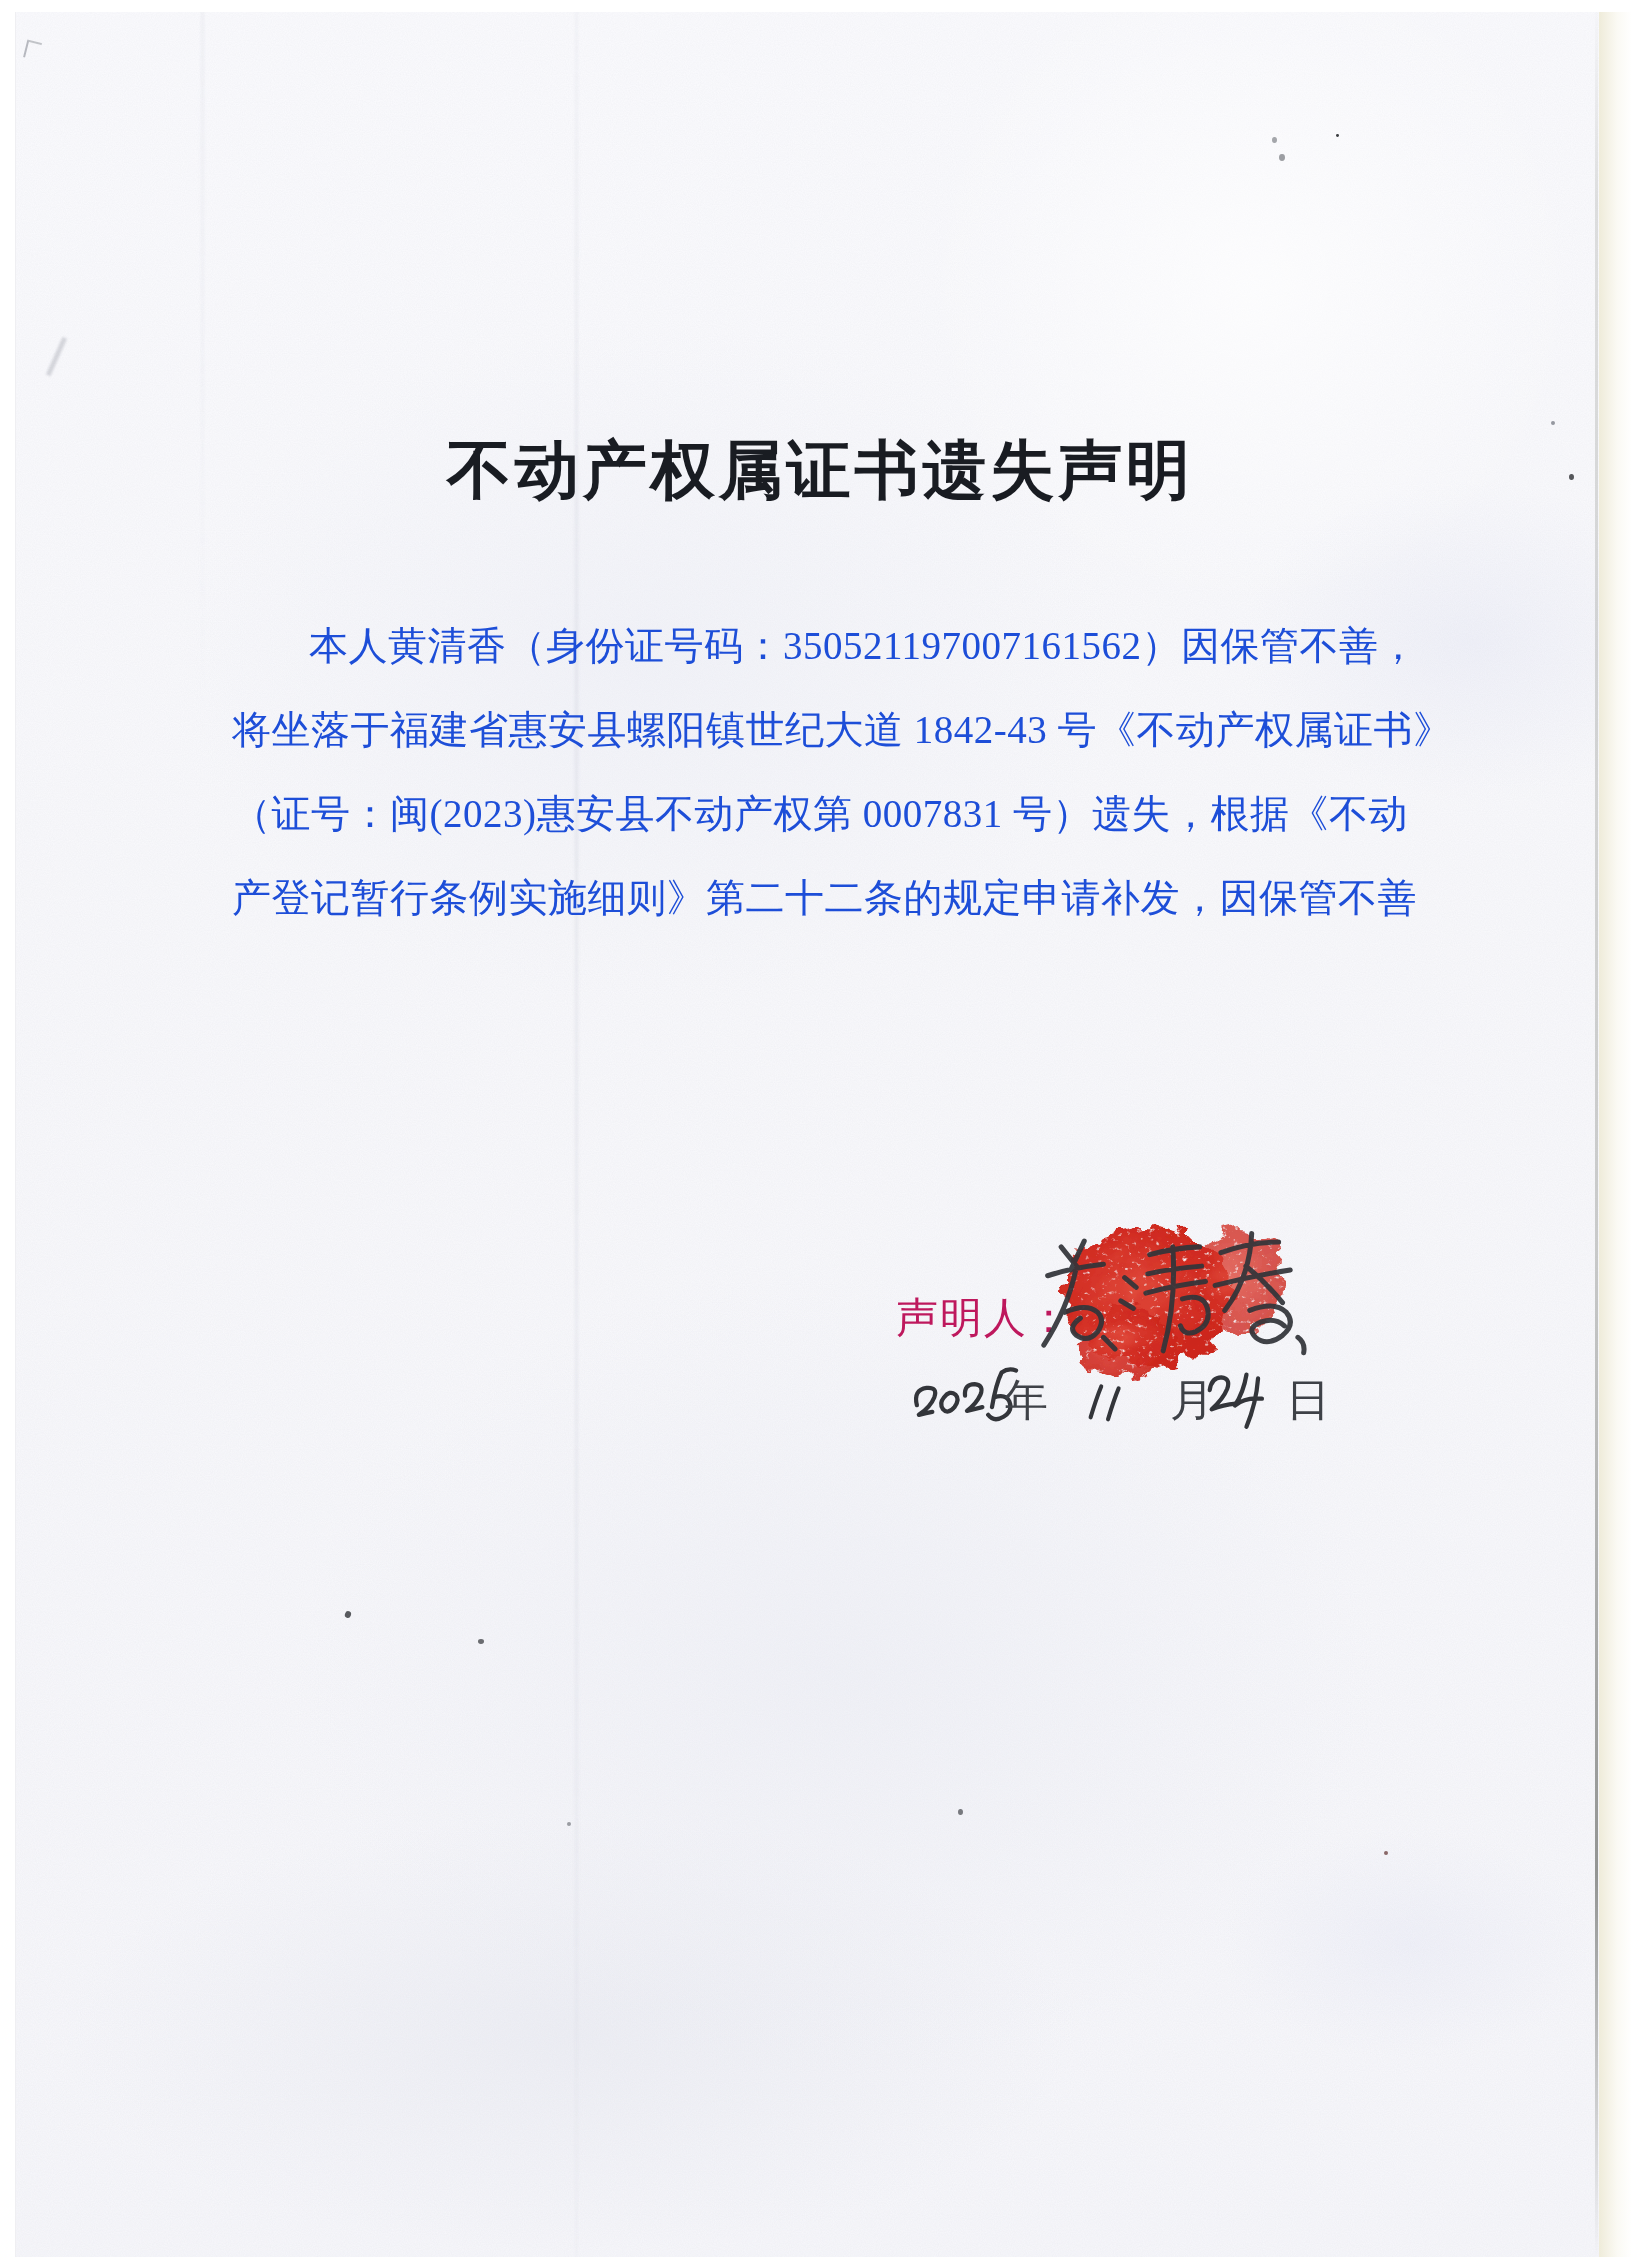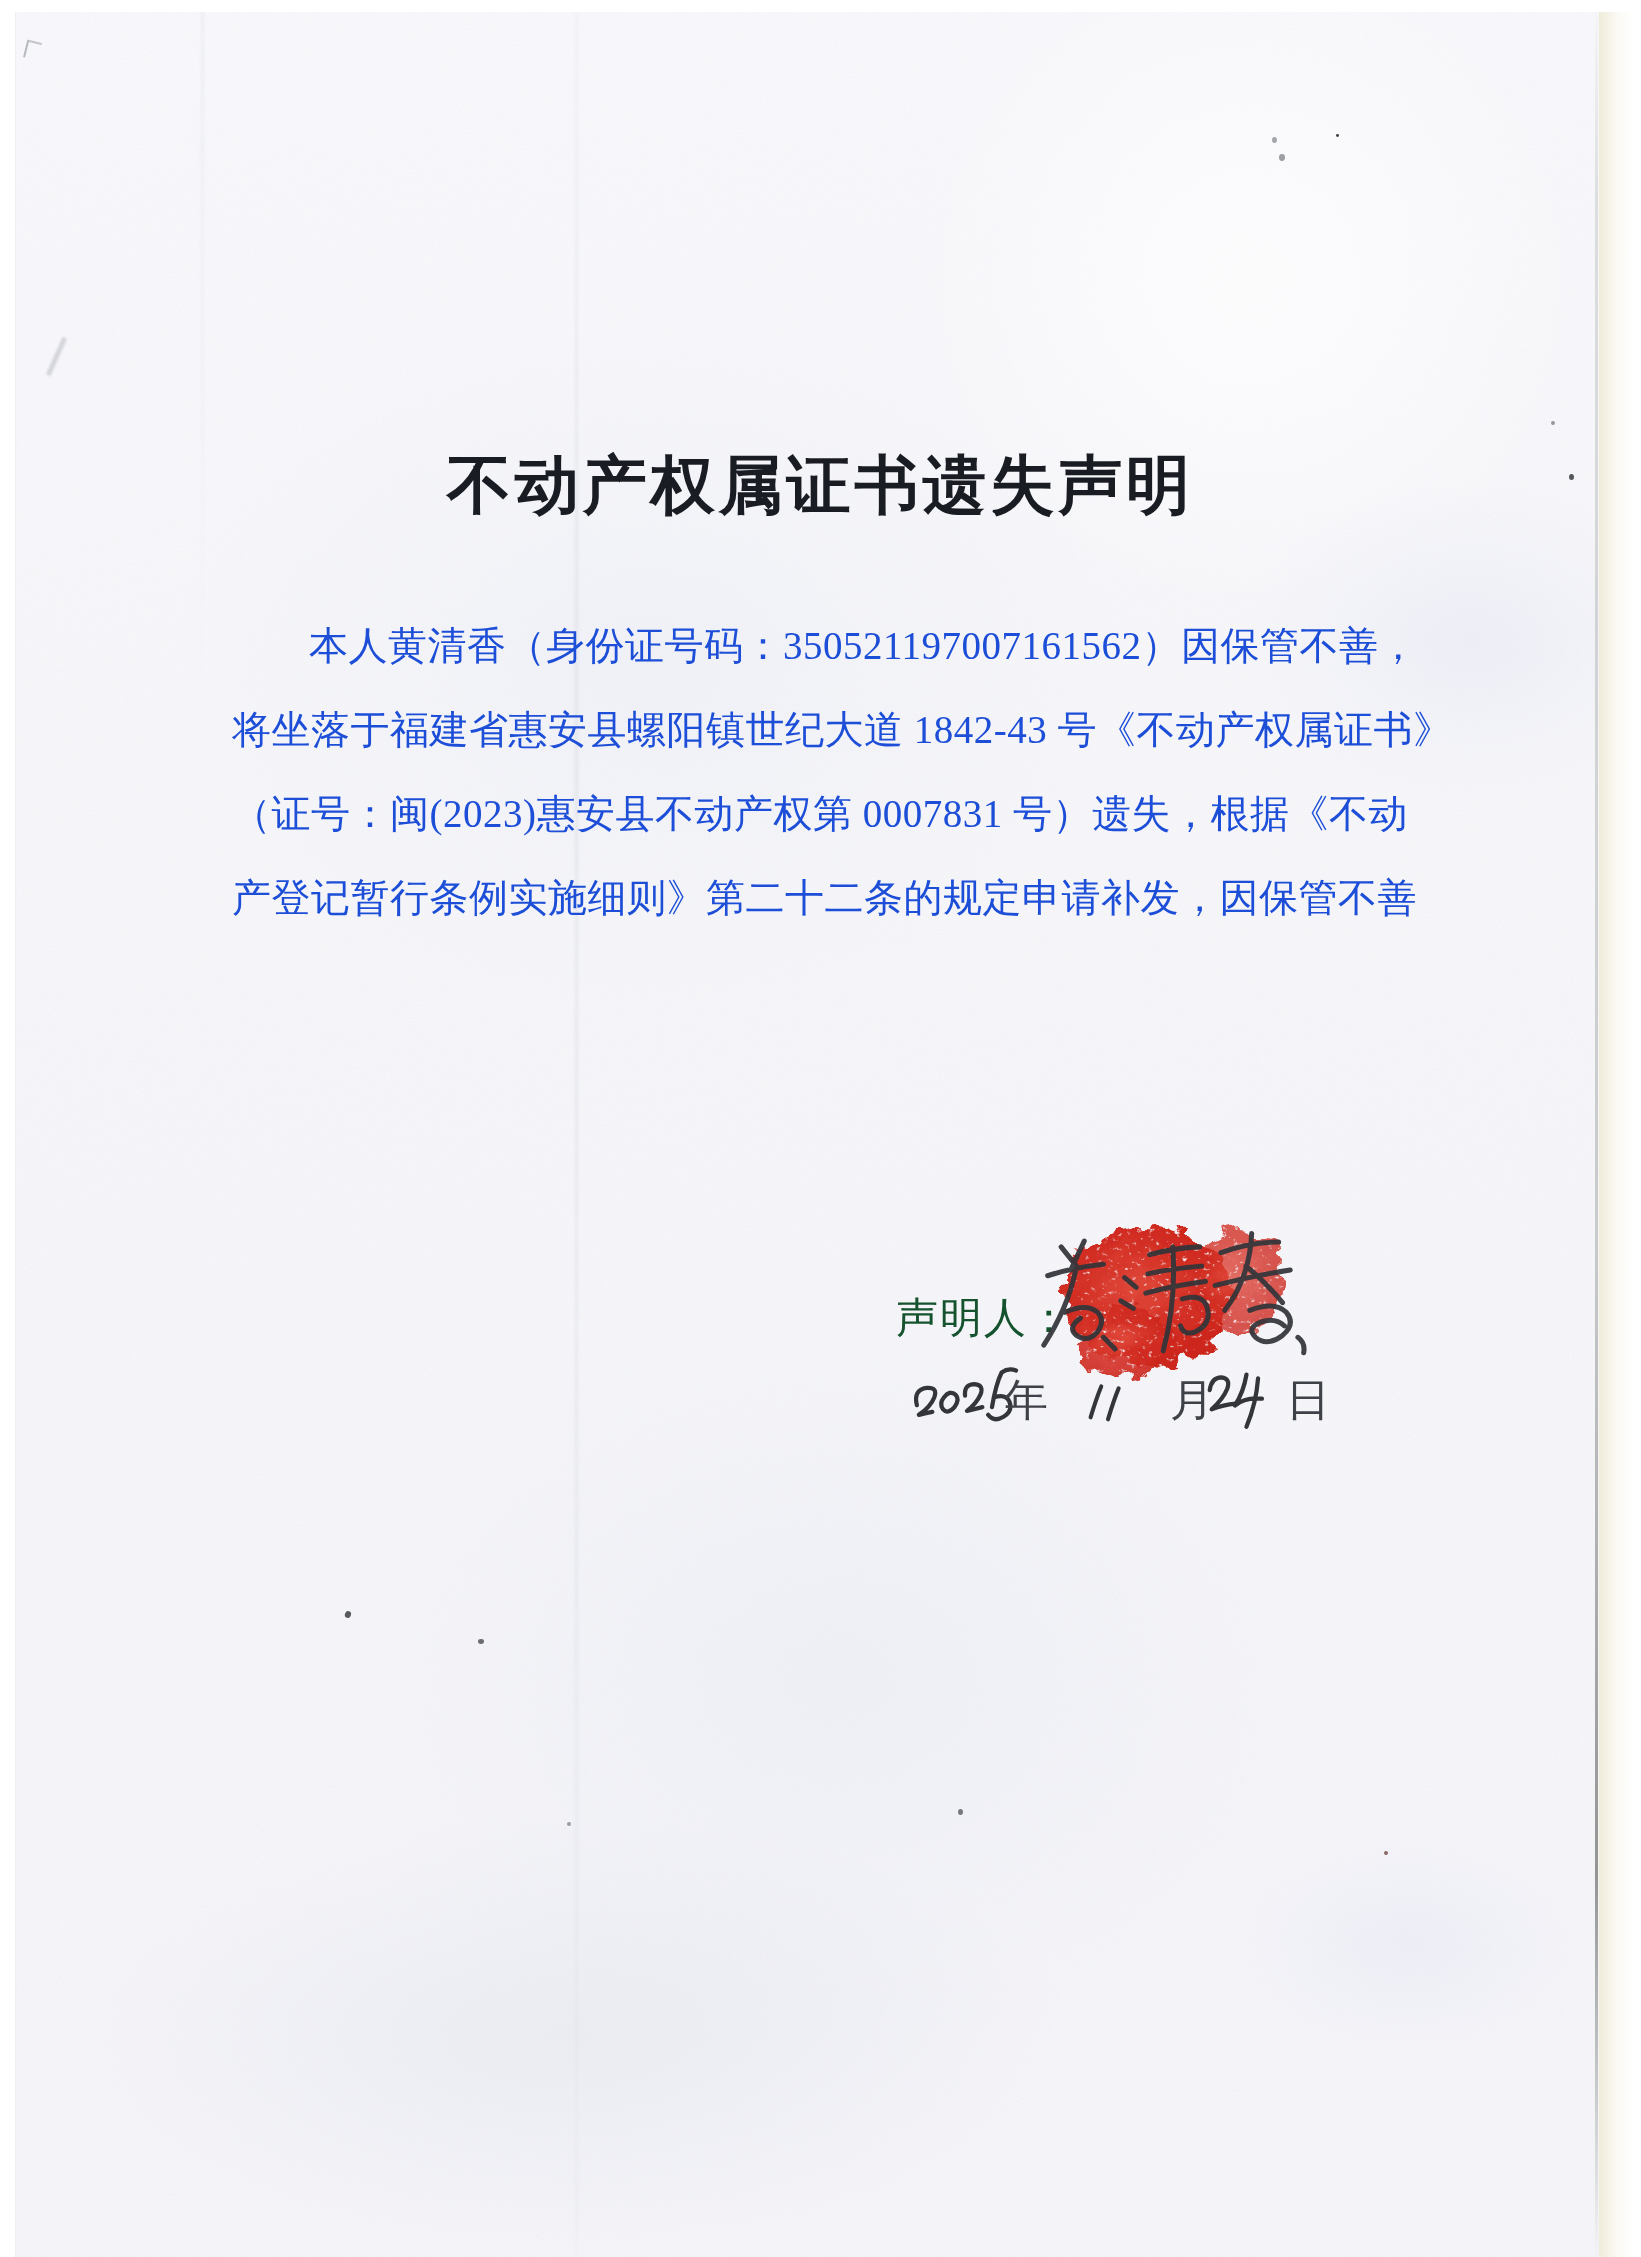--- a/index.html
+++ b/index.html
@@ -21,27 +21,27 @@
   .fold1{left:575px;height:2257px;background:linear-gradient(180deg,rgba(198,201,214,.12),rgba(198,201,214,.32) 30%,rgba(198,201,214,.22) 70%,rgba(198,201,214,.08));}
   .fold2{left:201px;height:734px;background:linear-gradient(180deg,rgba(203,206,218,.22),rgba(203,206,218,0));}
   
   .edge-band{left:1599px;top:0;width:33px;height:2257px;
      background:linear-gradient(90deg,rgba(236,232,211,.85),rgba(247,245,234,.55) 55%,rgba(255,255,255,0));}
   .paper-edge{left:1595px;top:0;width:2.9px;height:2257px;
      background:linear-gradient(180deg,rgba(160,162,156,0) 0%,rgba(160,162,156,.30) 9%,rgba(148,150,145,.45) 55%,rgba(110,112,108,.72) 83%,rgba(150,152,148,.25) 96%,rgba(150,152,148,0));}
   .left-sliver{left:0;top:0;width:14.5px;height:2257px;background:#fff;border-right:1px solid rgba(190,193,202,.25);}
   .top-sliver{left:0;top:0;width:1641px;height:11.6px;background:#fff;}
   
-  .title{left:0;top:442px;width:1641px;text-align:center;font-size:64px;font-weight:700;
+  .title{left:0;top:427px;width:1641px;text-align:center;font-size:64px;font-weight:700;
          letter-spacing:3.9px;color:#191c22;white-space:nowrap;}
   .body-text{left:232px;top:604px;width:1217px;font-size:39px;line-height:84px;color:#1d4ed8;
              letter-spacing:0.5px;}
   .body-text .ln{white-space:nowrap;}
   .ind{text-indent:77px;}
-  .sig-label{left:896px;top:1290px;font-size:42px;color:#14532d;letter-spacing:1.9px;white-space:nowrap;font-family:Liberation Serif, serif;}
+  .sig-label{left:896px;top:1290px;font-size:42px;color:#be185d;letter-spacing:1.9px;white-space:nowrap;font-family:Liberation Serif, serif;}
   .unit{top:1371px;font-size:44px;color:#3e4147;}
   
   .speck{border-radius:50%;pointer-events:none;}
   .corner-mark{left:25px;top:41px;width:12.6px;height:16.4px;border-left:2.9px solid rgba(130,133,142,.55);
                border-top:2.9px solid rgba(130,133,142,.45);transform:rotate(14deg);filter:blur(0.4px);}
   .smudge{left:54px;top:336px;width:4.8px;height:41px;background:rgba(150,153,162,.35);
           transform:rotate(24deg);filter:blur(1.2px);}
 </style>
 </head>
 <body>

